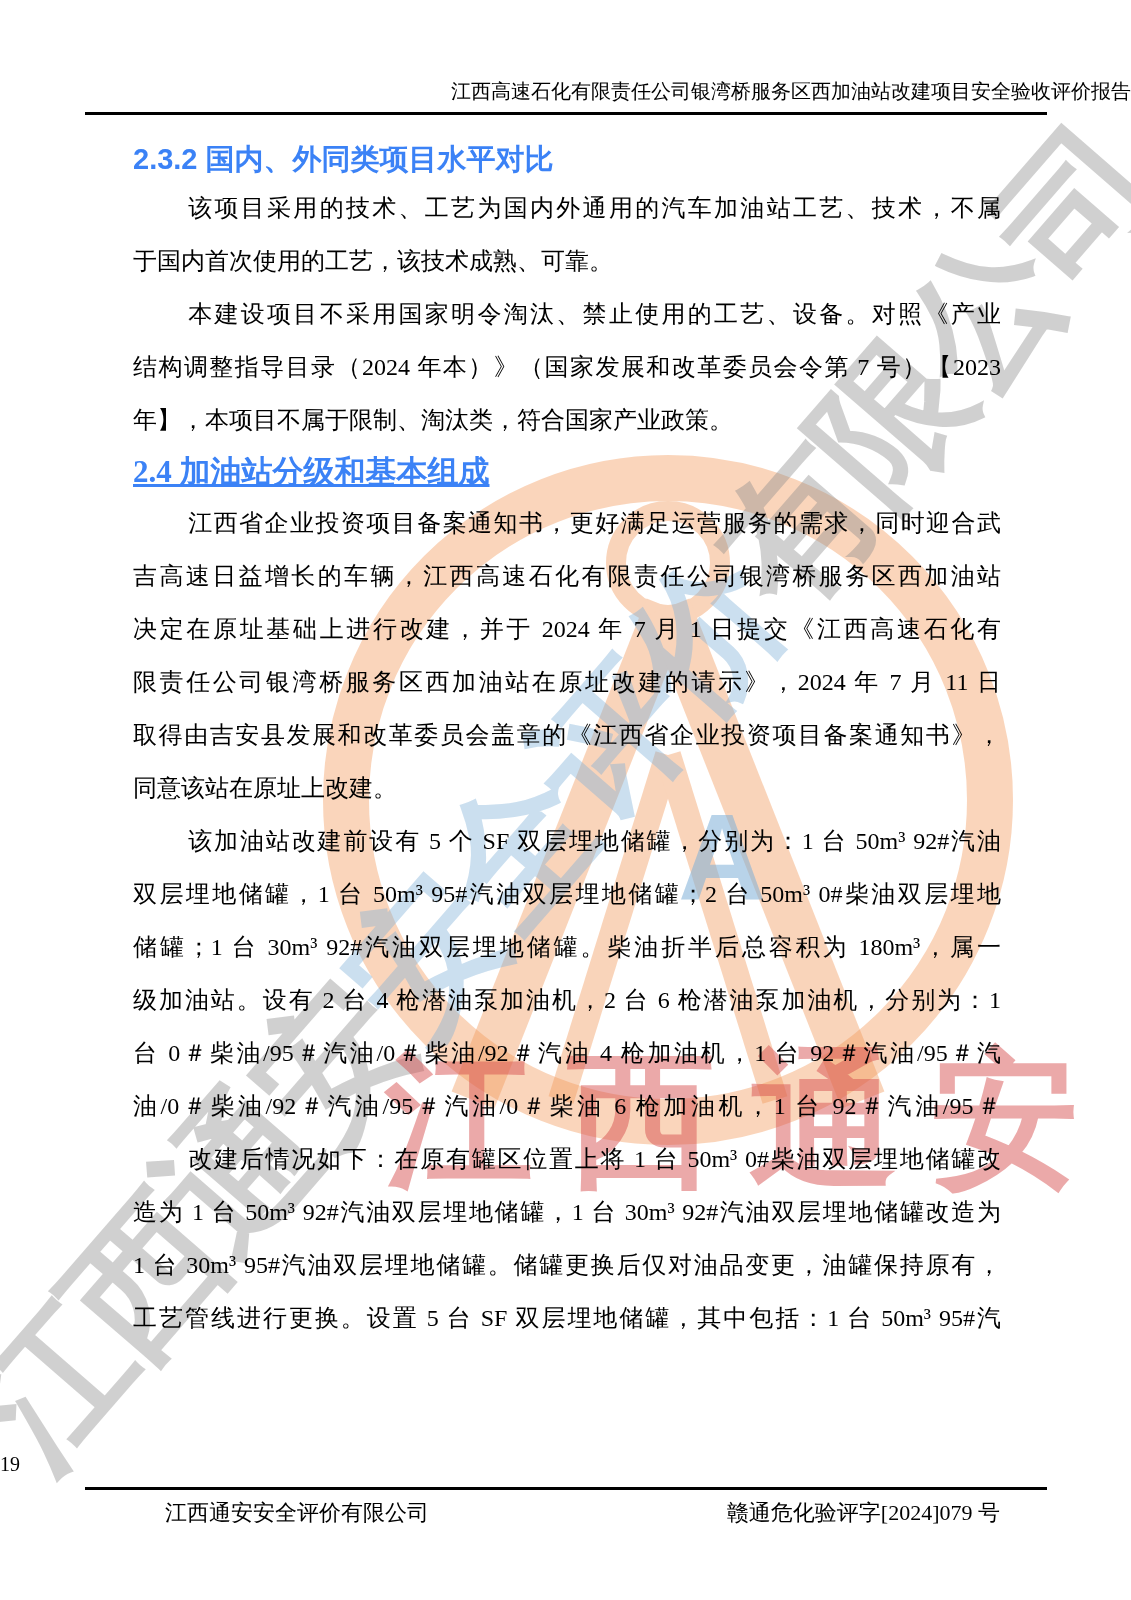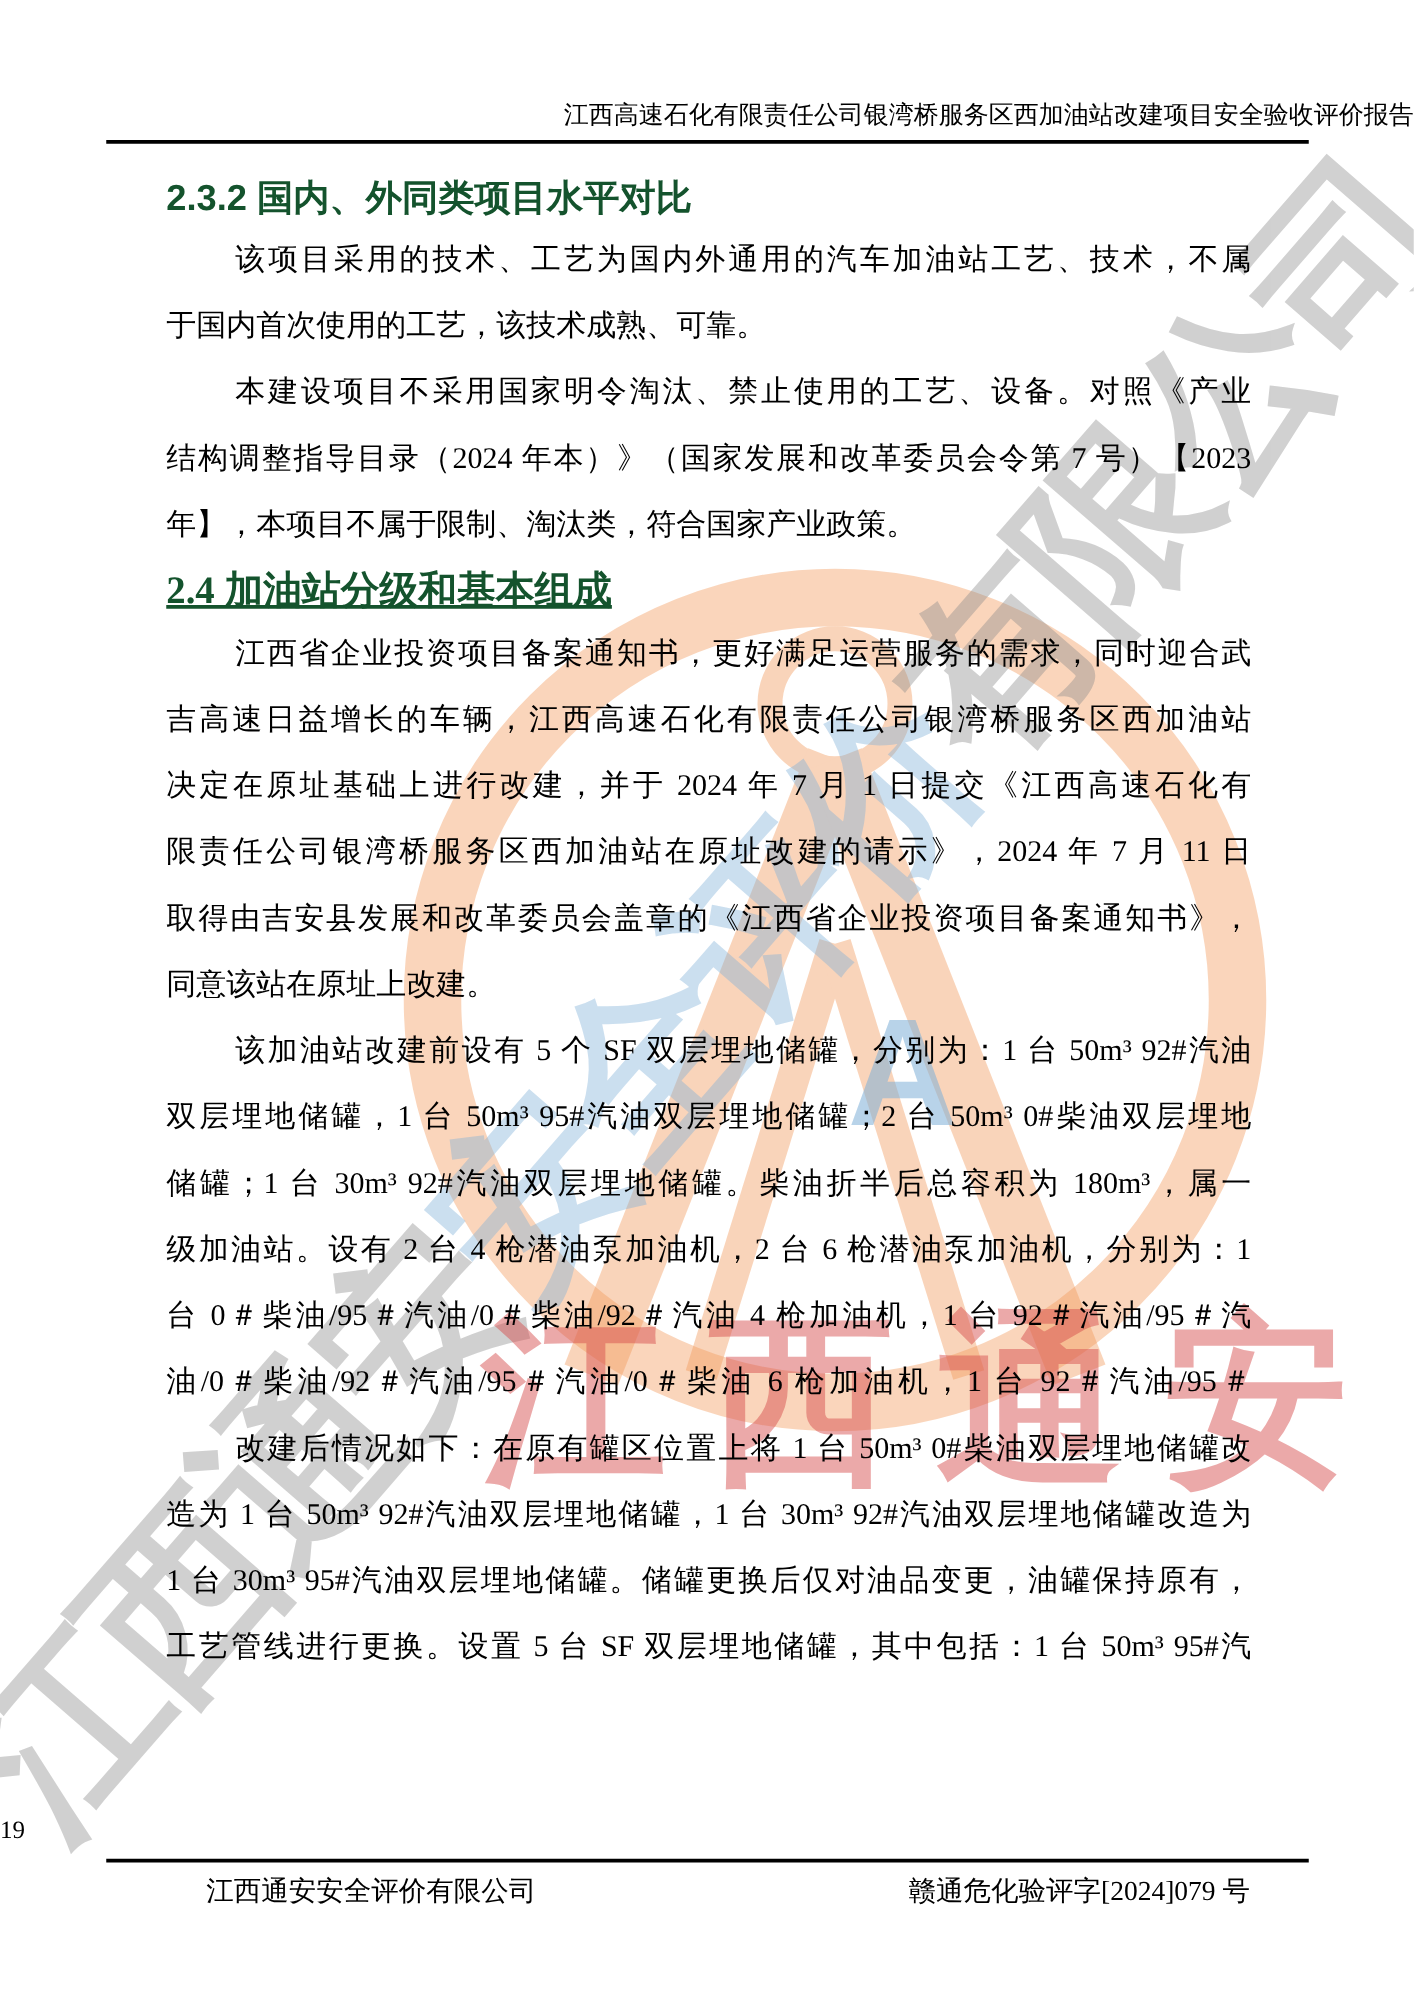--- a/index.html
+++ b/index.html
@@ -34,21 +34,21 @@
     font-size:20px;z-index:1;}
   .rule{position:absolute;left:85px;width:962px;height:3px;background:#000;z-index:1;}
   .header-rule{top:112px;}
   .footer-rule{top:1487px;}
   .page-number{position:absolute;top:1453px;left:0;width:100%;text-align:left;
     font-size:20px;z-index:1;}
   .footer-left{position:absolute;top:1498px;left:165px;font-size:22px;z-index:1;}
   .footer-right{position:absolute;top:1498px;right:131px;font-size:22px;z-index:1;}
   
   #content{position:absolute;left:133px;top:136px;width:868px;z-index:1;}
-  .heading{font-weight:bold;color:#14532d;}
+  .heading{font-weight:bold;color:#3b82f6;}
   .h-sans{font-family:"Liberation Sans","DejaVu Sans",sans-serif;font-size:29px;line-height:46px;}
   .h-serif{font-family:"Liberation Serif","DejaVu Serif",serif;font-size:31px;line-height:50px;text-decoration:underline;}
   .line{font-size:24px;line-height:53px;height:53px;overflow:hidden;text-align:left;}
   .line.indent{text-indent:2.3em;}
   .line.fill{text-align:justify;text-align-last:justify;}
 </style>
 </head>
 <body>
 
 <div class="wm wm-ring" style="color: rgb(242, 154, 92);"></div>

